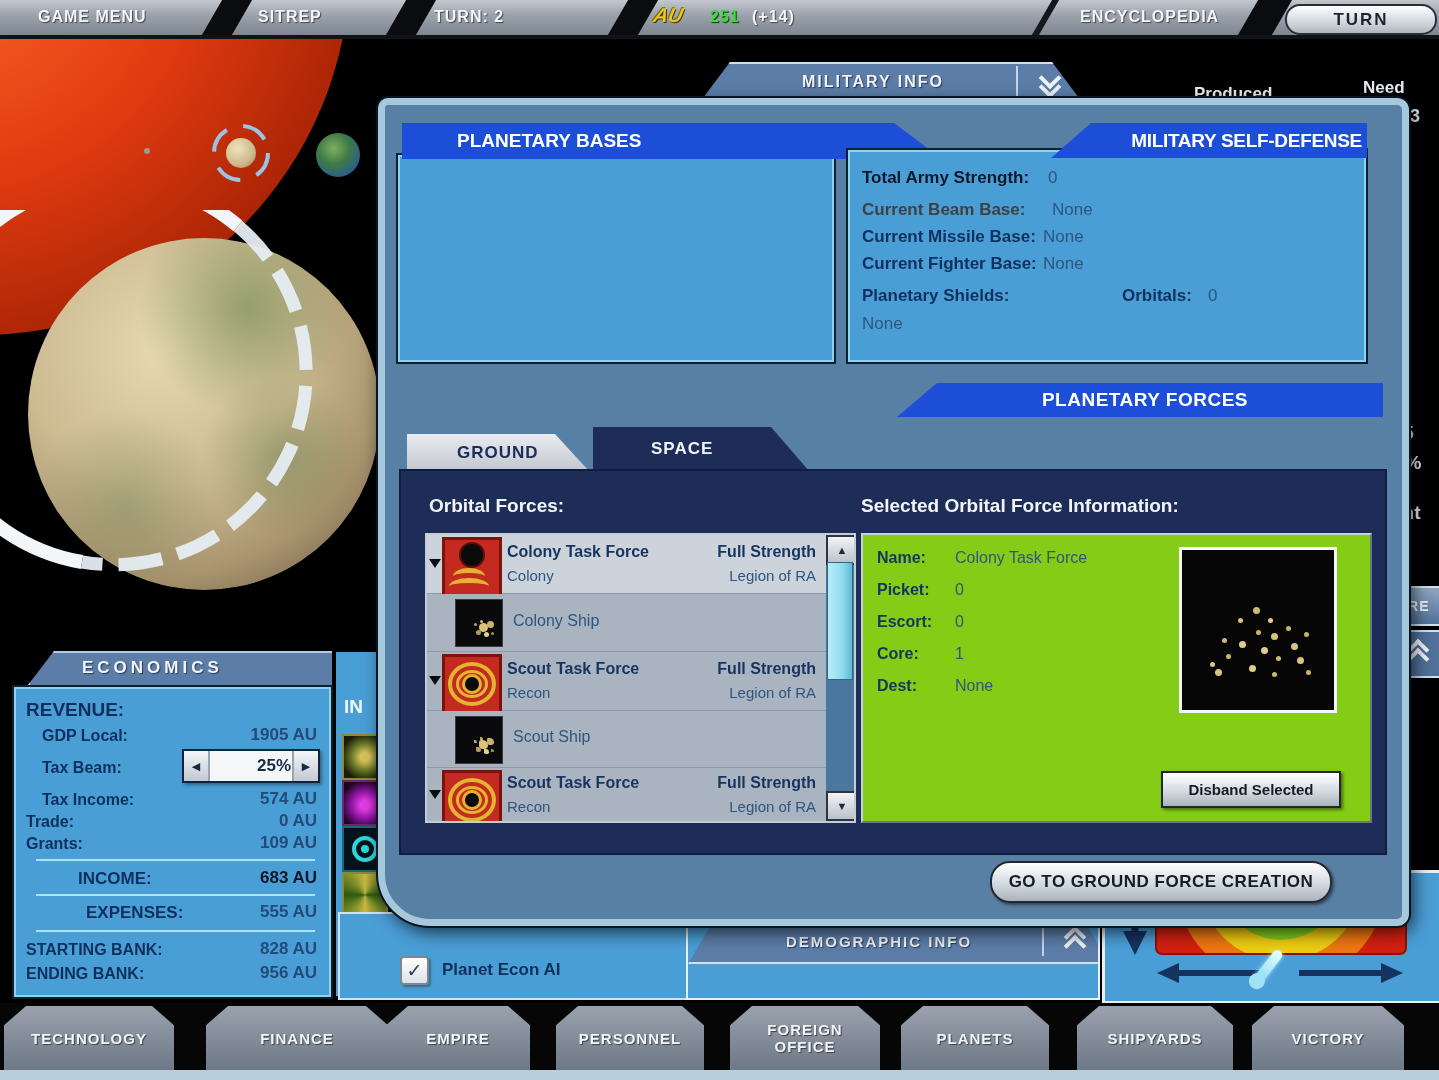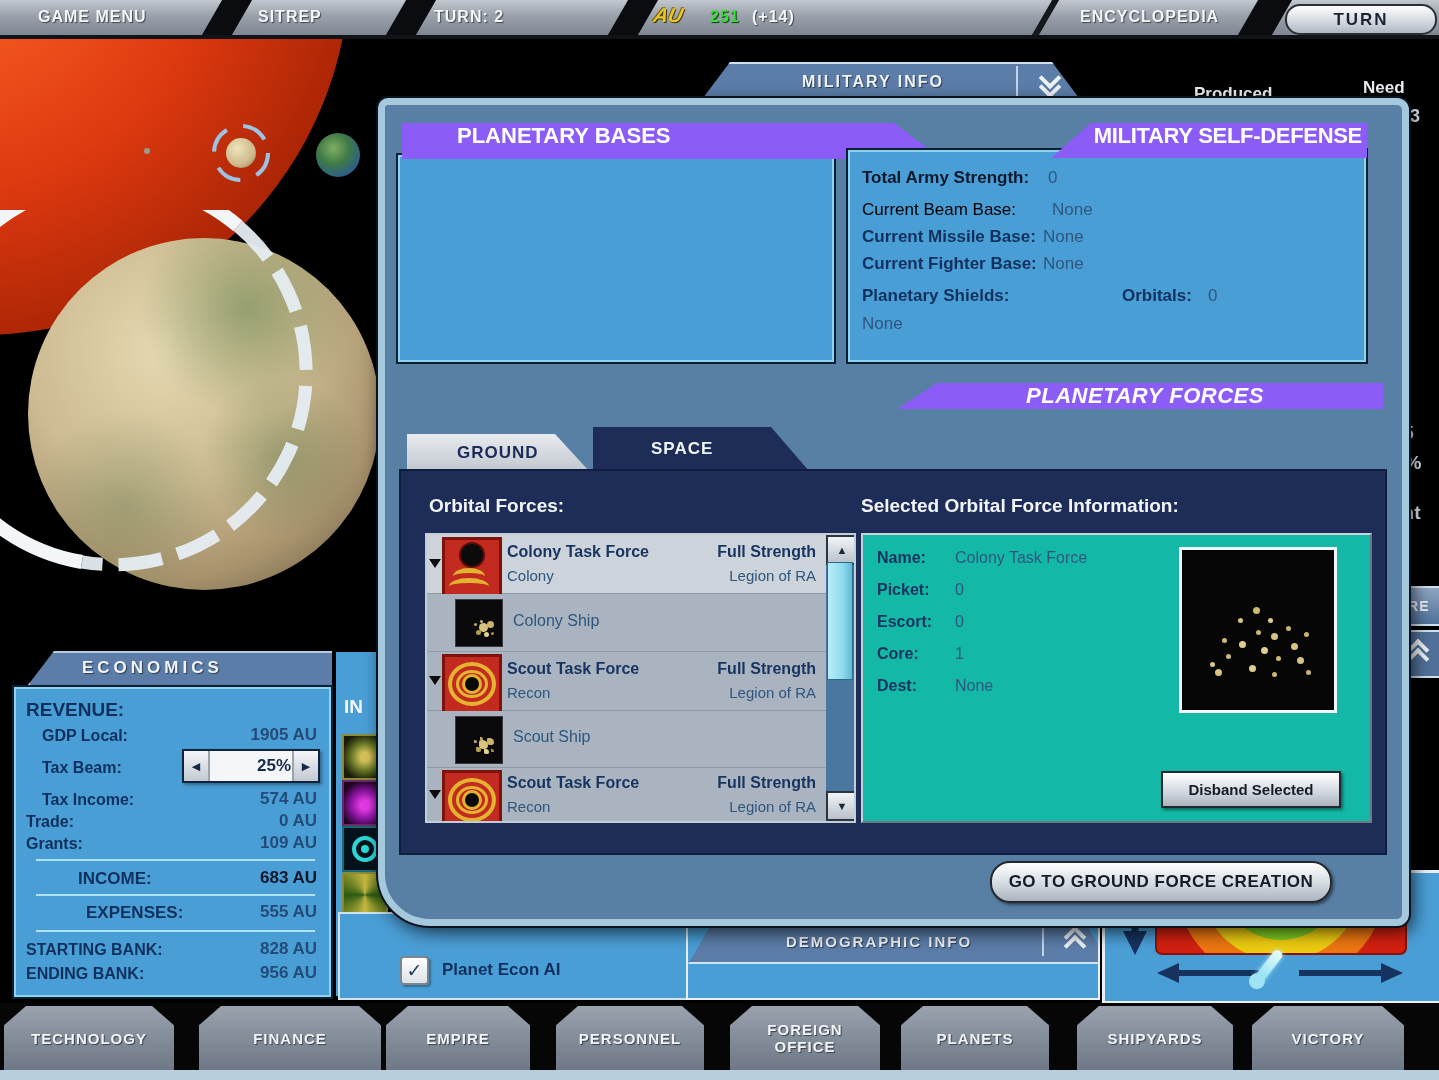--- a/index.html
+++ b/index.html
@@ -9,22 +9,22 @@
   
   .topbar{position:absolute;left:0;top:0;width:1439px;height:35px;
           background:linear-gradient(#c3c8cf,#9aa1ab 45%,#7e8692);border-bottom:4px solid #111417;}
   .topbar .lbl{position:absolute;top:8px;font-weight:bold;font-size:16px;color:#f4f6f8;
                letter-spacing:1px;text-shadow:1px 1px 1px #42474f;}
   .wedge{position:absolute;top:0;height:35px;background:#0a0c0f;transform:skewX(-30deg);}
   .turnpill{position:absolute;border-radius:15px;background:linear-gradient(#ffffff,#c9d0d8 70%,#aeb6bf);
             border:2px solid #2a2f36;display:flex;align-items:center;justify-content:center;
             font-weight:bold;font-size:17px;color:#1d2430;letter-spacing:2px;cursor:pointer;}
   
-  .blackbanner{position:absolute;background:#8b5cf6;color:#fff;font-weight:bold;font-size:22px;
-               display:flex;align-items:flex-start;}
+  .blackbanner{position:absolute;background:#1d4ed8;color:#fff;font-weight:bold;font-size:19px;
+               display:flex;align-items:center;}
   .bluebox{position:absolute;background:#4a9ed6;border:2px solid #8ed2f2;box-shadow:0 0 0 2px #0d2030;}
   .graytab-band{background:#5b7da8;}
   
   .dialog{position:absolute;left:378px;top:98px;width:1017px;height:814px;background:#587fa4;
           border:7px solid #a6c8dc;border-radius:10px 12px 12px 52px;box-shadow:0 0 0 2px #0a1420,4px 6px 18px rgba(0,0,0,.7);}
   .navypanel{position:absolute;background:#1e2d58;border:2px solid #101d3e;}
   .listrow-name{font-weight:bold;font-size:16px;color:#17335f;}
   .listrow-sub{font-size:15px;color:#2e567e;}
   .silverbtn{background:linear-gradient(#ffffff,#d4dae1 55%,#aab3bd);border:2px solid #22282f;
              box-shadow:inset 0 1px 0 #fff,2px 2px 3px rgba(0,0,0,.45);
@@ -222,36 +222,36 @@
   <div class="dialog">
 
     <div class="bluebox" style="left:13px;top:50px;width:432px;height:203px;"></div>
     <div class="blackbanner" style="left:17px;top:18px;width:540px;height:36px;clip-path:polygon(0 0,calc(100% - 48px) 0,100% 100%,0 100%);">
       <span style="padding-left:55px;">PLANETARY BASES</span>
     </div>
 
     <div class="bluebox" style="left:463px;top:45px;width:514px;height:208px;">
       <div class="abs" style="left:12px;top:16px;font-weight:bold;font-size:17px;color:#0f172a;">Total Army Strength:</div>
       <div class="abs" style="left:198px;top:16px;font-size:17px;color:#2e567e;">0</div>
-      <div class="abs" style="left:12px;top:48px;font-weight:normal;font-size:17px;color:#000000;">Current Beam Base:</div>
+      <div class="abs" style="left:12px;top:48px;font-weight:bold;font-size:17px;color:#404040;">Current Beam Base:</div>
       <div class="abs" style="left:202px;top:48px;font-size:17px;color:#2e567e;">None</div>
       <div class="abs" style="left:12px;top:75px;font-weight:bold;font-size:17px;color:#11305e;">Current Missile Base:</div>
       <div class="abs" style="left:193px;top:75px;font-size:17px;color:#2e567e;">None</div>
       <div class="abs" style="left:12px;top:102px;font-weight:bold;font-size:17px;color:#11305e;">Current Fighter Base:</div>
       <div class="abs" style="left:193px;top:102px;font-size:17px;color:#2e567e;">None</div>
       <div class="abs" style="left:12px;top:134px;font-weight:bold;font-size:17px;color:#11305e;">Planetary Shields:</div>
       <div class="abs" style="left:272px;top:134px;font-weight:bold;font-size:17px;color:#11305e;">Orbitals:</div>
       <div class="abs" style="left:358px;top:134px;font-size:17px;color:#2e567e;">0</div>
       <div class="abs" style="left:12px;top:162px;font-size:17px;color:#2e567e;">None</div>
     </div>
     <div class="blackbanner" style="left:666px;top:18px;width:316px;height:35px;clip-path:polygon(40px 0,100% 0,100% 100%,0 100%);justify-content:flex-end;">
       <span style="padding-right:5px;letter-spacing:-0.3px;">MILITARY SELF-DEFENSE</span>
     </div>
 
-    <div class="blackbanner" style="left:512px;top:278px;width:486px;height:26px;clip-path:polygon(40px 0,100% 0,100% 100%,0 100%);font-style:italic;">
+    <div class="blackbanner" style="left:512px;top:278px;width:486px;height:34px;clip-path:polygon(40px 0,100% 0,100% 100%,0 100%);">
       <span style="flex:1;text-align:center;padding-left:10px;letter-spacing:0.5px;">PLANETARY FORCES</span>
     </div>
 
     <div class="abs" style="left:22px;top:329px;width:182px;height:37px;background:linear-gradient(#e8ebef,#c2c7cf);
                 clip-path:polygon(0 0,calc(100% - 34px) 0,100% 100%,0 100%);display:flex;align-items:center;">
       <span style="padding-left:50px;font-weight:bold;font-size:17px;color:#1c2b58;letter-spacing:1px;">GROUND</span>
     </div>
     <div class="abs" style="left:208px;top:322px;width:216px;height:44px;background:#1e2d58;
                 clip-path:polygon(0 0,calc(100% - 38px) 0,100% 100%,0 100%);display:flex;align-items:center;">
       <span style="padding-left:58px;font-weight:bold;font-size:17px;color:#f2f5f8;letter-spacing:1px;">SPACE</span>
@@ -316,21 +316,21 @@
           <div class="abs listrow-sub" style="right:10px;top:30px;">Legion of RA</div>
         </div>
 
         <div class="abs" style="left:399px;top:0;width:28px;height:282px;background:#49779f;">
           <div class="scrollbtn" style="top:0;">▲</div>
           <div class="abs" style="left:1px;top:27px;width:24px;height:116px;background:linear-gradient(90deg,#b9ecf8,#8fdcee 60%,#5fb8d4);border:1px solid #2c6a84;"></div>
           <div class="scrollbtn" style="top:256px;">▼</div>
         </div>
       </div>
 
-      <div class="abs" style="left:460px;top:62px;width:507px;height:286px;background:#14b8a6;border:2px solid #c8d2da;border-bottom-color:#6b7885;border-right-color:#6b7885;">
+      <div class="abs" style="left:460px;top:62px;width:507px;height:286px;background:#84cc16;border:2px solid #c8d2da;border-bottom-color:#6b7885;border-right-color:#6b7885;">
         <div class="abs" style="left:14px;top:14px;font-weight:bold;font-size:16px;color:#17335f;">Name:</div>
         <div class="abs" style="left:92px;top:14px;font-size:16px;color:#2e567e;">Colony Task Force</div>
         <div class="abs" style="left:14px;top:46px;font-weight:bold;font-size:16px;color:#17335f;">Picket:</div>
         <div class="abs" style="left:92px;top:46px;font-size:16px;color:#2e567e;">0</div>
         <div class="abs" style="left:14px;top:78px;font-weight:bold;font-size:16px;color:#17335f;">Escort:</div>
         <div class="abs" style="left:92px;top:78px;font-size:16px;color:#2e567e;">0</div>
         <div class="abs" style="left:14px;top:110px;font-weight:bold;font-size:16px;color:#17335f;">Core:</div>
         <div class="abs" style="left:92px;top:110px;font-size:16px;color:#2e567e;">1</div>
         <div class="abs" style="left:14px;top:142px;font-weight:bold;font-size:16px;color:#17335f;">Dest:</div>
         <div class="abs" style="left:92px;top:142px;font-size:16px;color:#2e567e;">None</div>
@@ -347,21 +347,21 @@
       <span>GO TO GROUND FORCE CREATION</span>
     </div>
   </div>
 
   <div class="abs" style="left:0;top:1003px;width:1439px;height:77px;background:#060606;">
     <div class="abs" style="left:0;top:67px;width:1439px;height:10px;background:#b9cedd;"></div>
   </div>
   <div class="btab" style="left:4px;width:170px;">
       <span>TECHNOLOGY</span>
     </div>
-  <div class="btab" style="left:199px;width:182px;">
+  <div class="btab" style="left:206px;width:182px;">
       <span>FINANCE</span>
     </div>
   <div class="btab" style="left:386px;width:144px;">
       <span>EMPIRE</span>
     </div>
   <div class="btab" style="left:556px;width:148px;">
       <span>PERSONNEL</span>
     </div>
   <div class="btab" style="left:730px;width:150px;">
       <span style="width:92px;">FOREIGN OFFICE</span>

